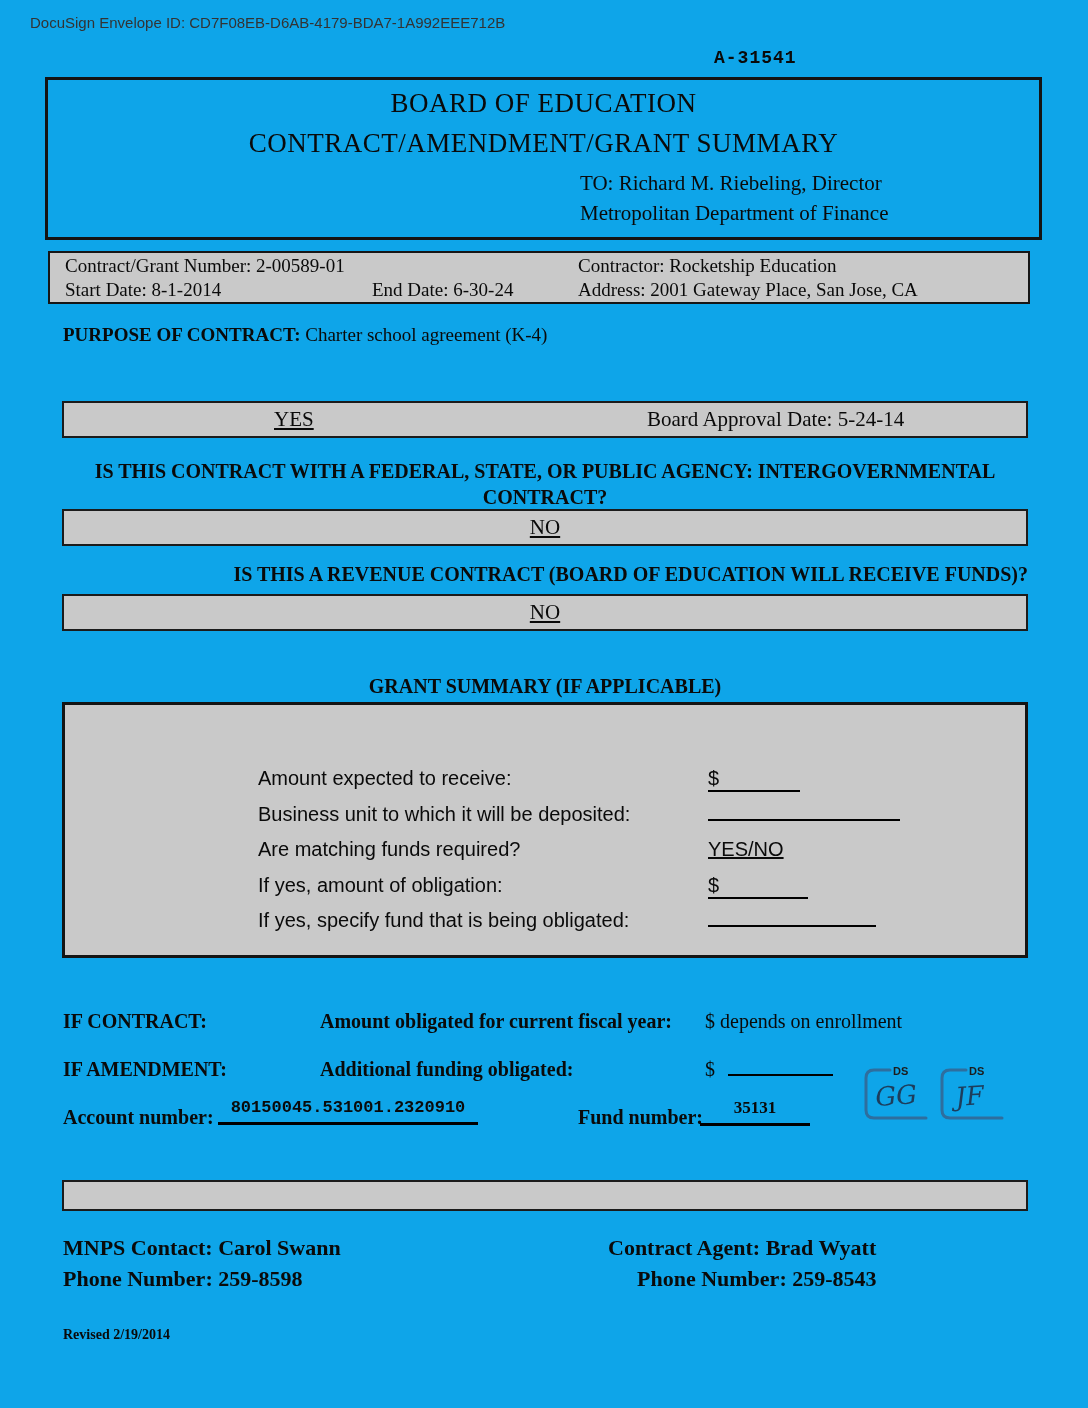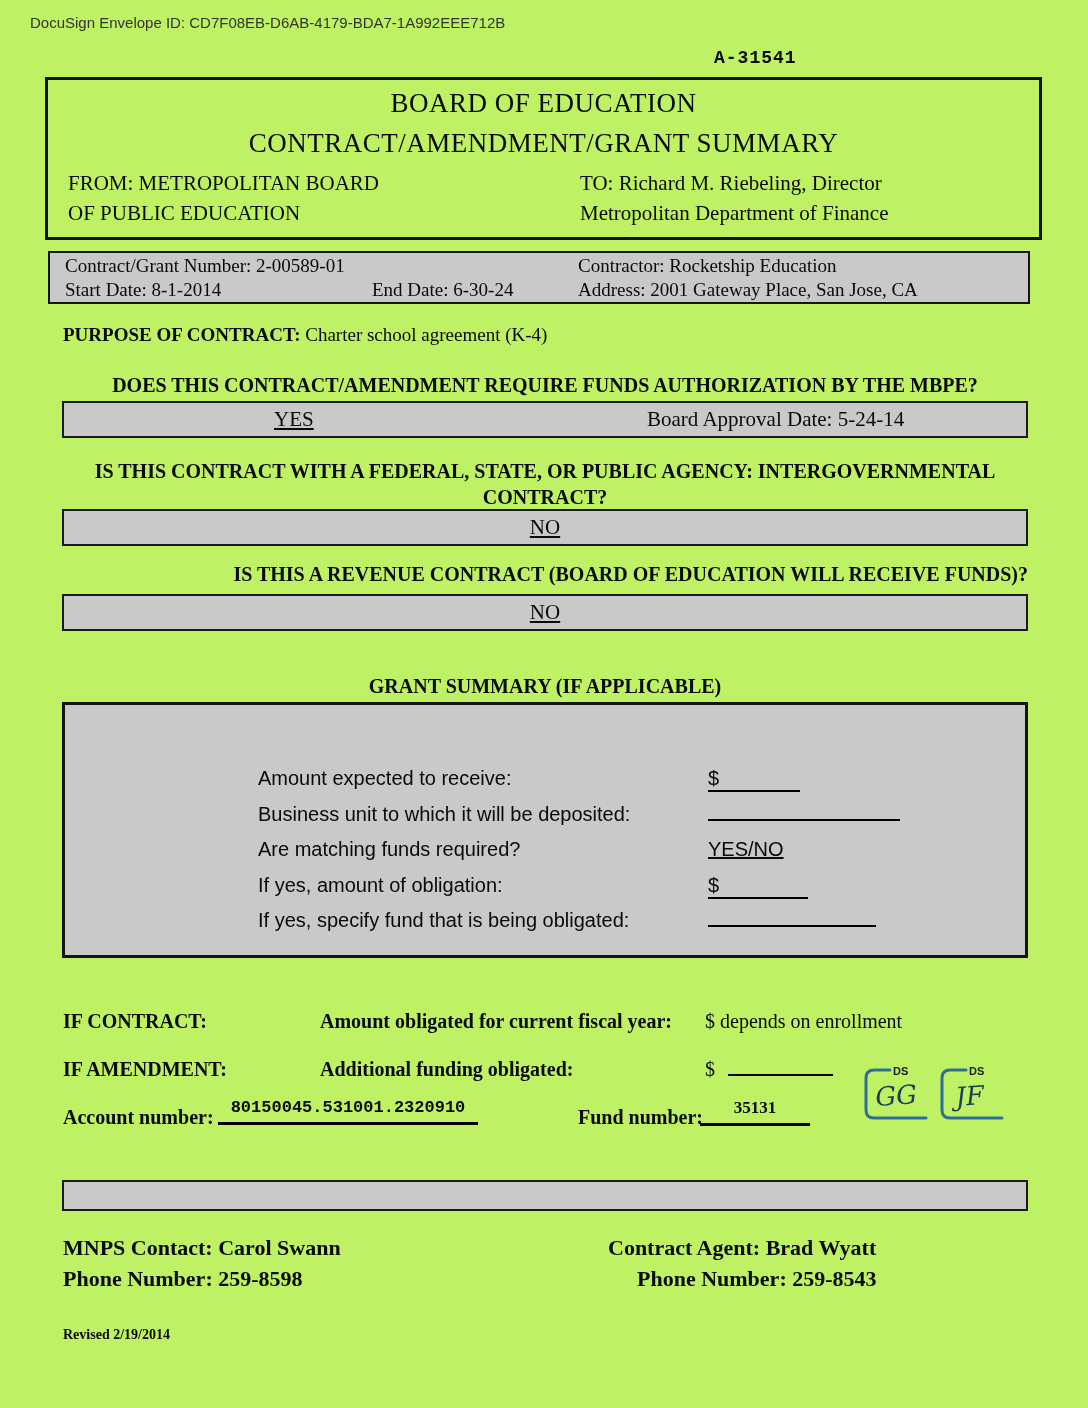--- a/index.html
+++ b/index.html
@@ -1,19 +1,19 @@
 <!DOCTYPE html>
 <html><head>
 <meta charset="utf-8">
 <style>
   html,body{margin:0;padding:0;background:#ffffff;}
   .page{
     position:relative;
     width:1088px;height:1408px;
-    background:#bef264;
+    background:#0ea5e9;
     font-family:"Liberation Serif",serif;
     color:#0a0a0a;
     overflow:hidden;
   }
   .abs{position:absolute;}
   .sans{font-family:"Liberation Sans",sans-serif;}
   .mono{font-family:"Liberation Mono","DejaVu Sans Mono",monospace;}
 
   .docusign-line{left:30px;top:14px;font-size:15px;color:#333;}
   .doc-number{left:714px;top:48px;font-size:18px;font-weight:bold;letter-spacing:1px;}
@@ -85,44 +85,39 @@
 
 <div class="page">
 
   <div class="abs docusign-line sans">DocuSign Envelope ID: CD7F08EB-D6AB-4179-BDA7-1A992EEE712B</div>
 
   <div class="abs doc-number mono">A-31541</div>
 
   <div class="abs header-box">
     <div class="title-line title-1">BOARD OF EDUCATION</div>
     <div class="title-line title-2">CONTRACT/AMENDMENT/GRANT SUMMARY</div>
-    <div class="hdr-col hdr-from">
-      <div>FROM: METROPOLITAN BOARD</div>
-      <div>OF PUBLIC EDUCATION</div>
-    </div>
     <div class="hdr-col hdr-to">
       <div>TO: Richard M. Riebeling, Director</div>
       <div>Metropolitan Department of Finance</div>
     </div>
   </div>
 
   <div class="abs info-box">
     <div class="cell" style="left:15px;top:2px;">Contract/Grant Number: 2-00589-01</div>
     <div class="cell" style="left:528px;top:2px;">Contractor: Rocketship Education</div>
     <div class="cell" style="left:15px;top:26px;">Start Date: 8-1-2014</div>
     <div class="cell" style="left:322px;top:26px;">End Date: 6-30-24</div>
     <div class="cell" style="left:528px;top:26px;">Address: 2001 Gateway Place, San Jose, CA</div>
   </div>
 
   <div class="abs purpose-line">
     <span class="lbl-b">PURPOSE OF CONTRACT:</span>
     <span>Charter school agreement (K-4)</span>
   </div>
 
-  <div class="abs q-heading" style="top:372px;">DOES THIS CONTRACT/AMENDMENT REQUIRE FUNDS AUTHORIZATION BY THE MBPE?</div>
   <div class="abs graybar" style="top:401px;">
     <span class="bar-answer" style="left:210px;">YES</span>
     <span class="bar-note" style="left:583px;">Board Approval Date: 5-24-14</span>
   </div>
 
   <div class="abs q-heading" style="top:458px;">
     <div>IS THIS CONTRACT WITH A FEDERAL, STATE, OR PUBLIC AGENCY: INTERGOVERNMENTAL</div>
     <div>CONTRACT?</div>
   </div>
   <div class="abs graybar" style="top:509px;text-align:center;">

